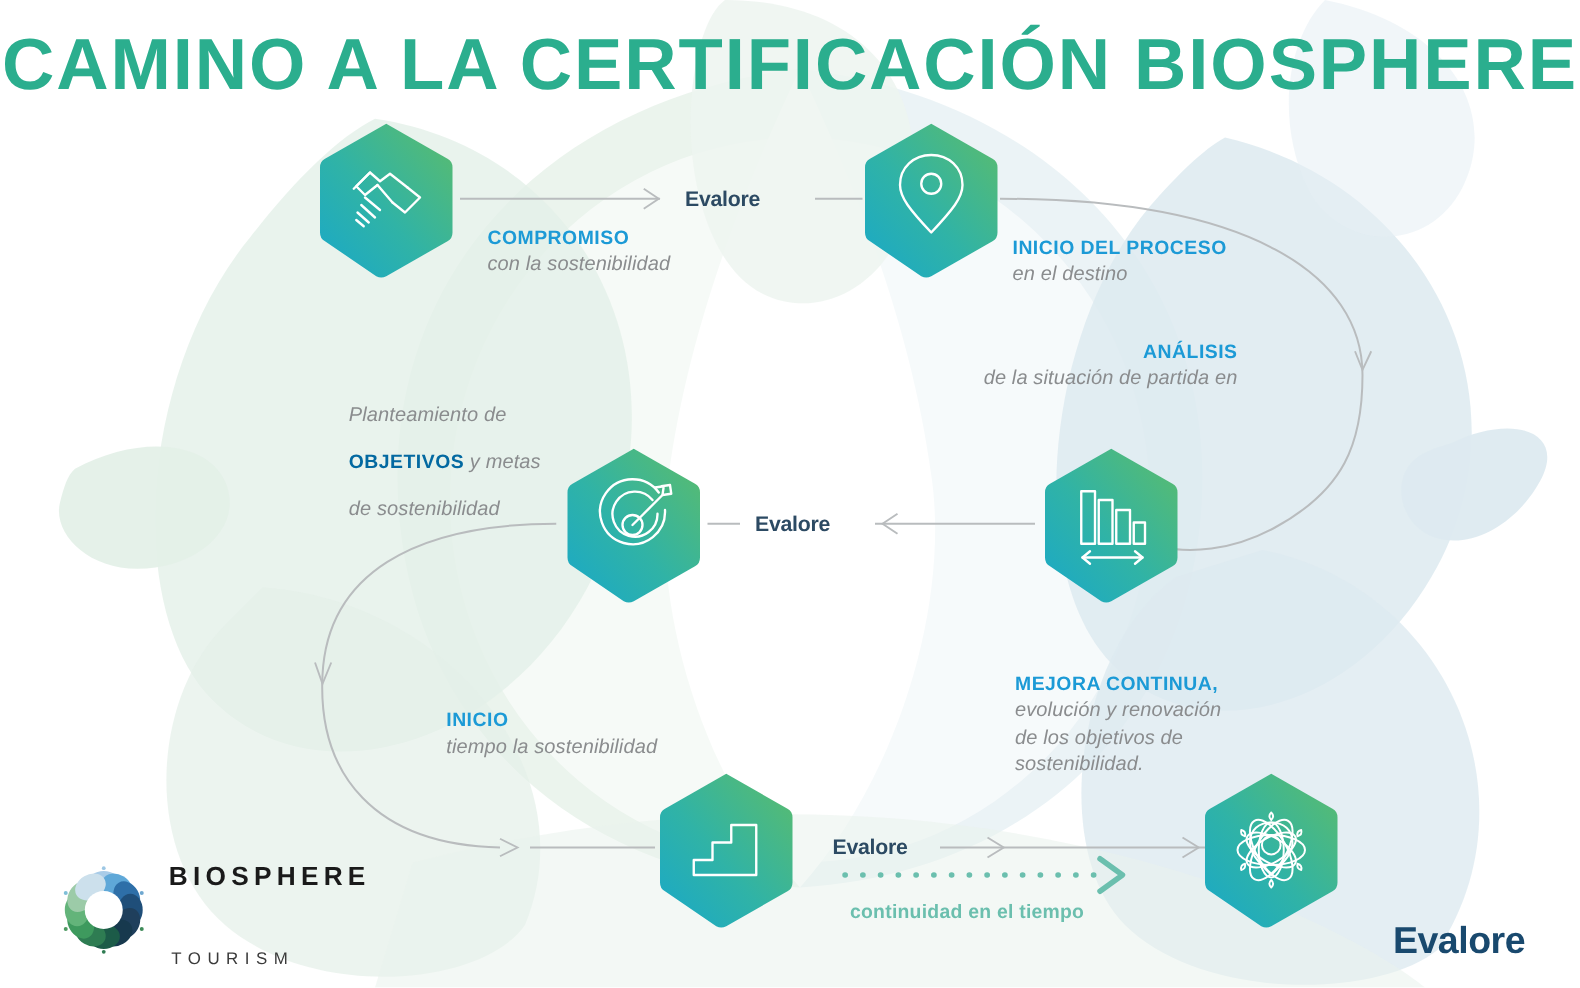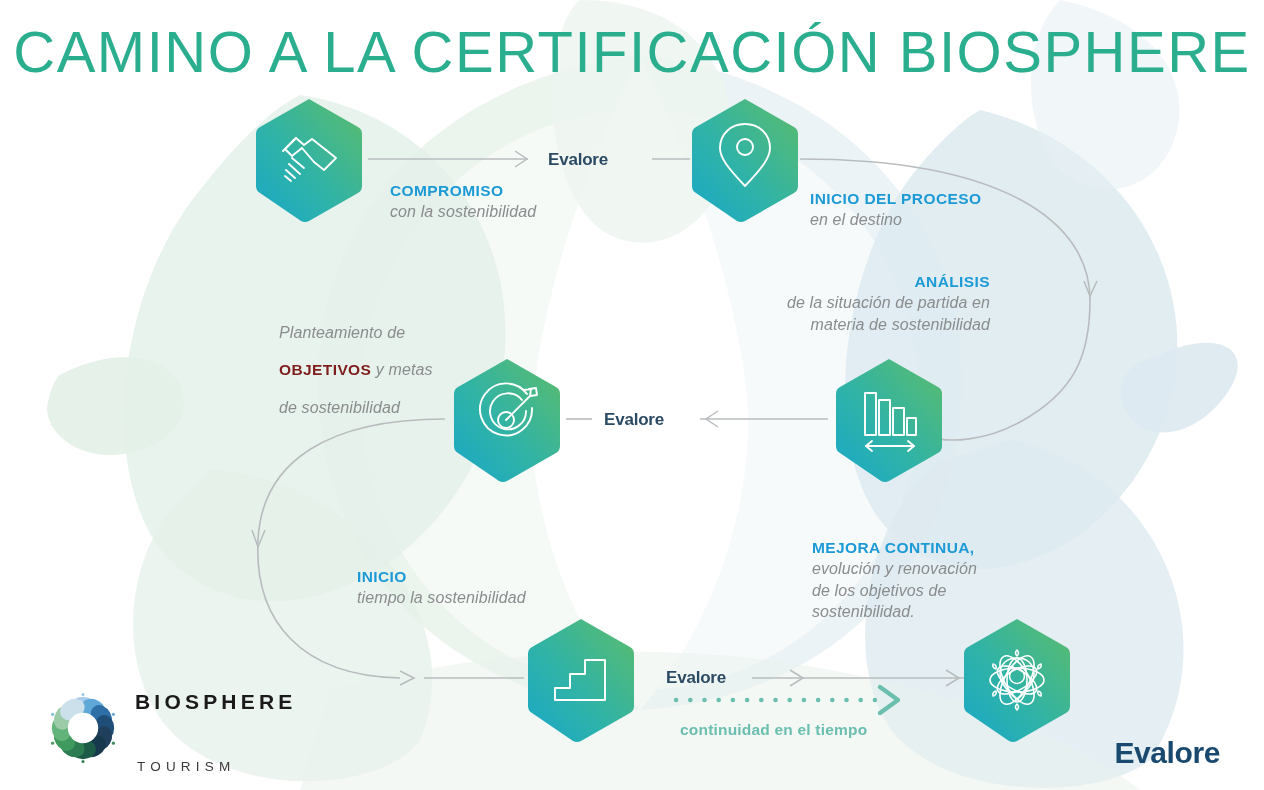--- a/index.html
+++ b/index.html
@@ -13,21 +13,21 @@
   #stage{position:absolute;inset:0;width:1264px;height:790px;}
 
   
   .bg-layer{position:absolute;inset:0;width:1264px;height:790px;z-index:0;pointer-events:none;}
 
   
   .title{
     position:absolute;left:0;top:18px;width:1264px;
     text-align:center;
     font-size:58px;
-    font-weight:400;
+    font-weight:700;
     letter-spacing:1.5px;
     color:#2BAE8E;
     font-family:"Liberation Sans","DejaVu Sans",sans-serif;
     white-space:nowrap;
     z-index:6;
   }
 
   
   .hex{
     position:absolute;z-index:4;
@@ -54,21 +54,21 @@
     font-size:15.5px;font-weight:bold;color:#1C9AD6;
     letter-spacing:0.4px;font-style:normal;
   }
   .tblock .sub{
     font-size:16px;color:#8A8C8E;font-style:italic;letter-spacing:0.1px;
   }
   .tblock.ralign{text-align:right;}
   .tblock.lalign{text-align:left;}
 
   .mixed{font-size:16px;color:#8A8C8E;font-style:italic;letter-spacing:0.1px;margin-top:16px;}
-  .mixed b{color:#7f1d1d;font-style:normal;font-weight:bold;font-size:15.5px;letter-spacing:0.4px;}
+  .mixed b{color:#0369a1;font-style:normal;font-weight:bold;font-size:15.5px;letter-spacing:0.4px;}
 
   
   .cont-label{
     position:absolute;z-index:5;
     font-size:15.5px;font-weight:bold;color:#6BBFAE;
     letter-spacing:0.2px;
     text-align:right;
   }
 
   
@@ -261,21 +261,20 @@
   </div>
 
   <div class="tblock lalign" style="left:810px;top:189px;">
     <div class="hd">INICIO DEL PROCESO</div>
     <div class="sub">en el destino</div>
   </div>
 
   <div class="tblock ralign" style="left:650px;top:272px;width:340px;">
     <div class="hd">ANÁLISIS</div>
     <div class="sub">de la situación de partida en</div>
-    <div class="sub">materia de sostenibilidad</div>
   </div>
 
   <div class="tblock lalign" style="left:279px;top:306px;width:250px;">
     <div class="mixed">Planteamiento de</div>
     <div class="mixed"><b>OBJETIVOS</b><span> y metas</span></div>
     <div class="mixed">de sostenibilidad</div>
   </div>
 
   <div class="tblock lalign" style="left:357px;top:567px;">
     <div class="hd">INICIO</div>

